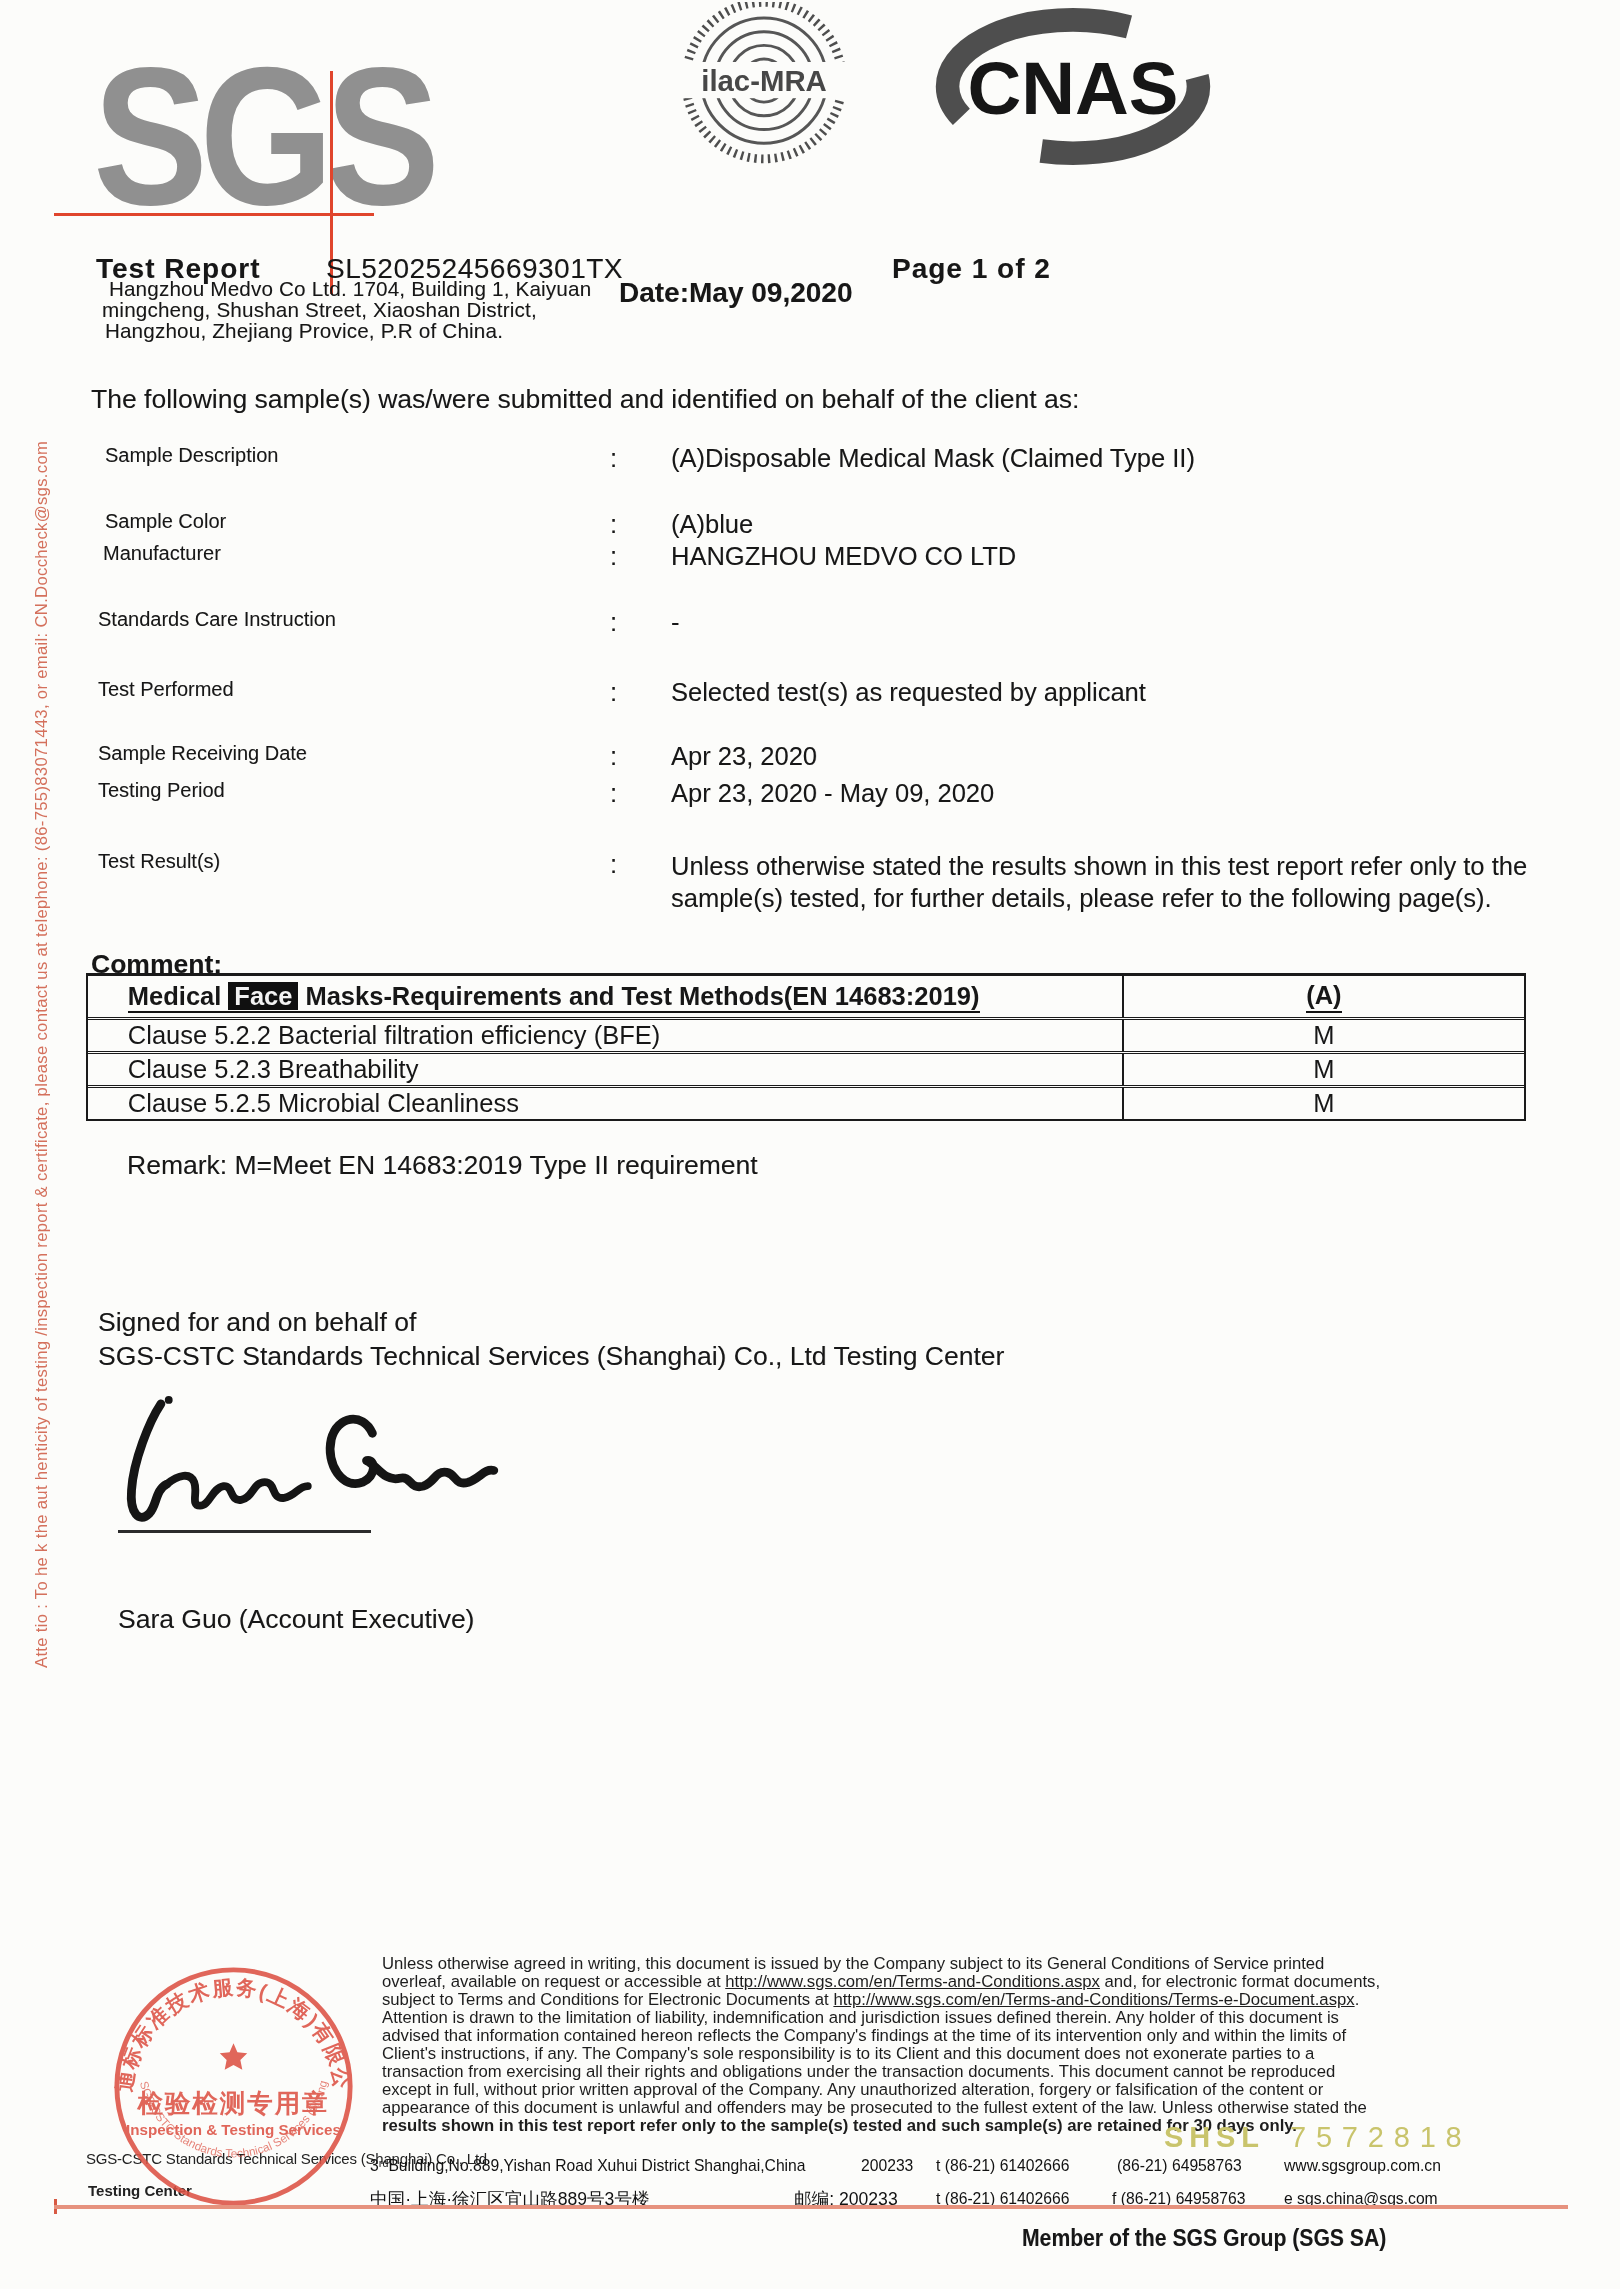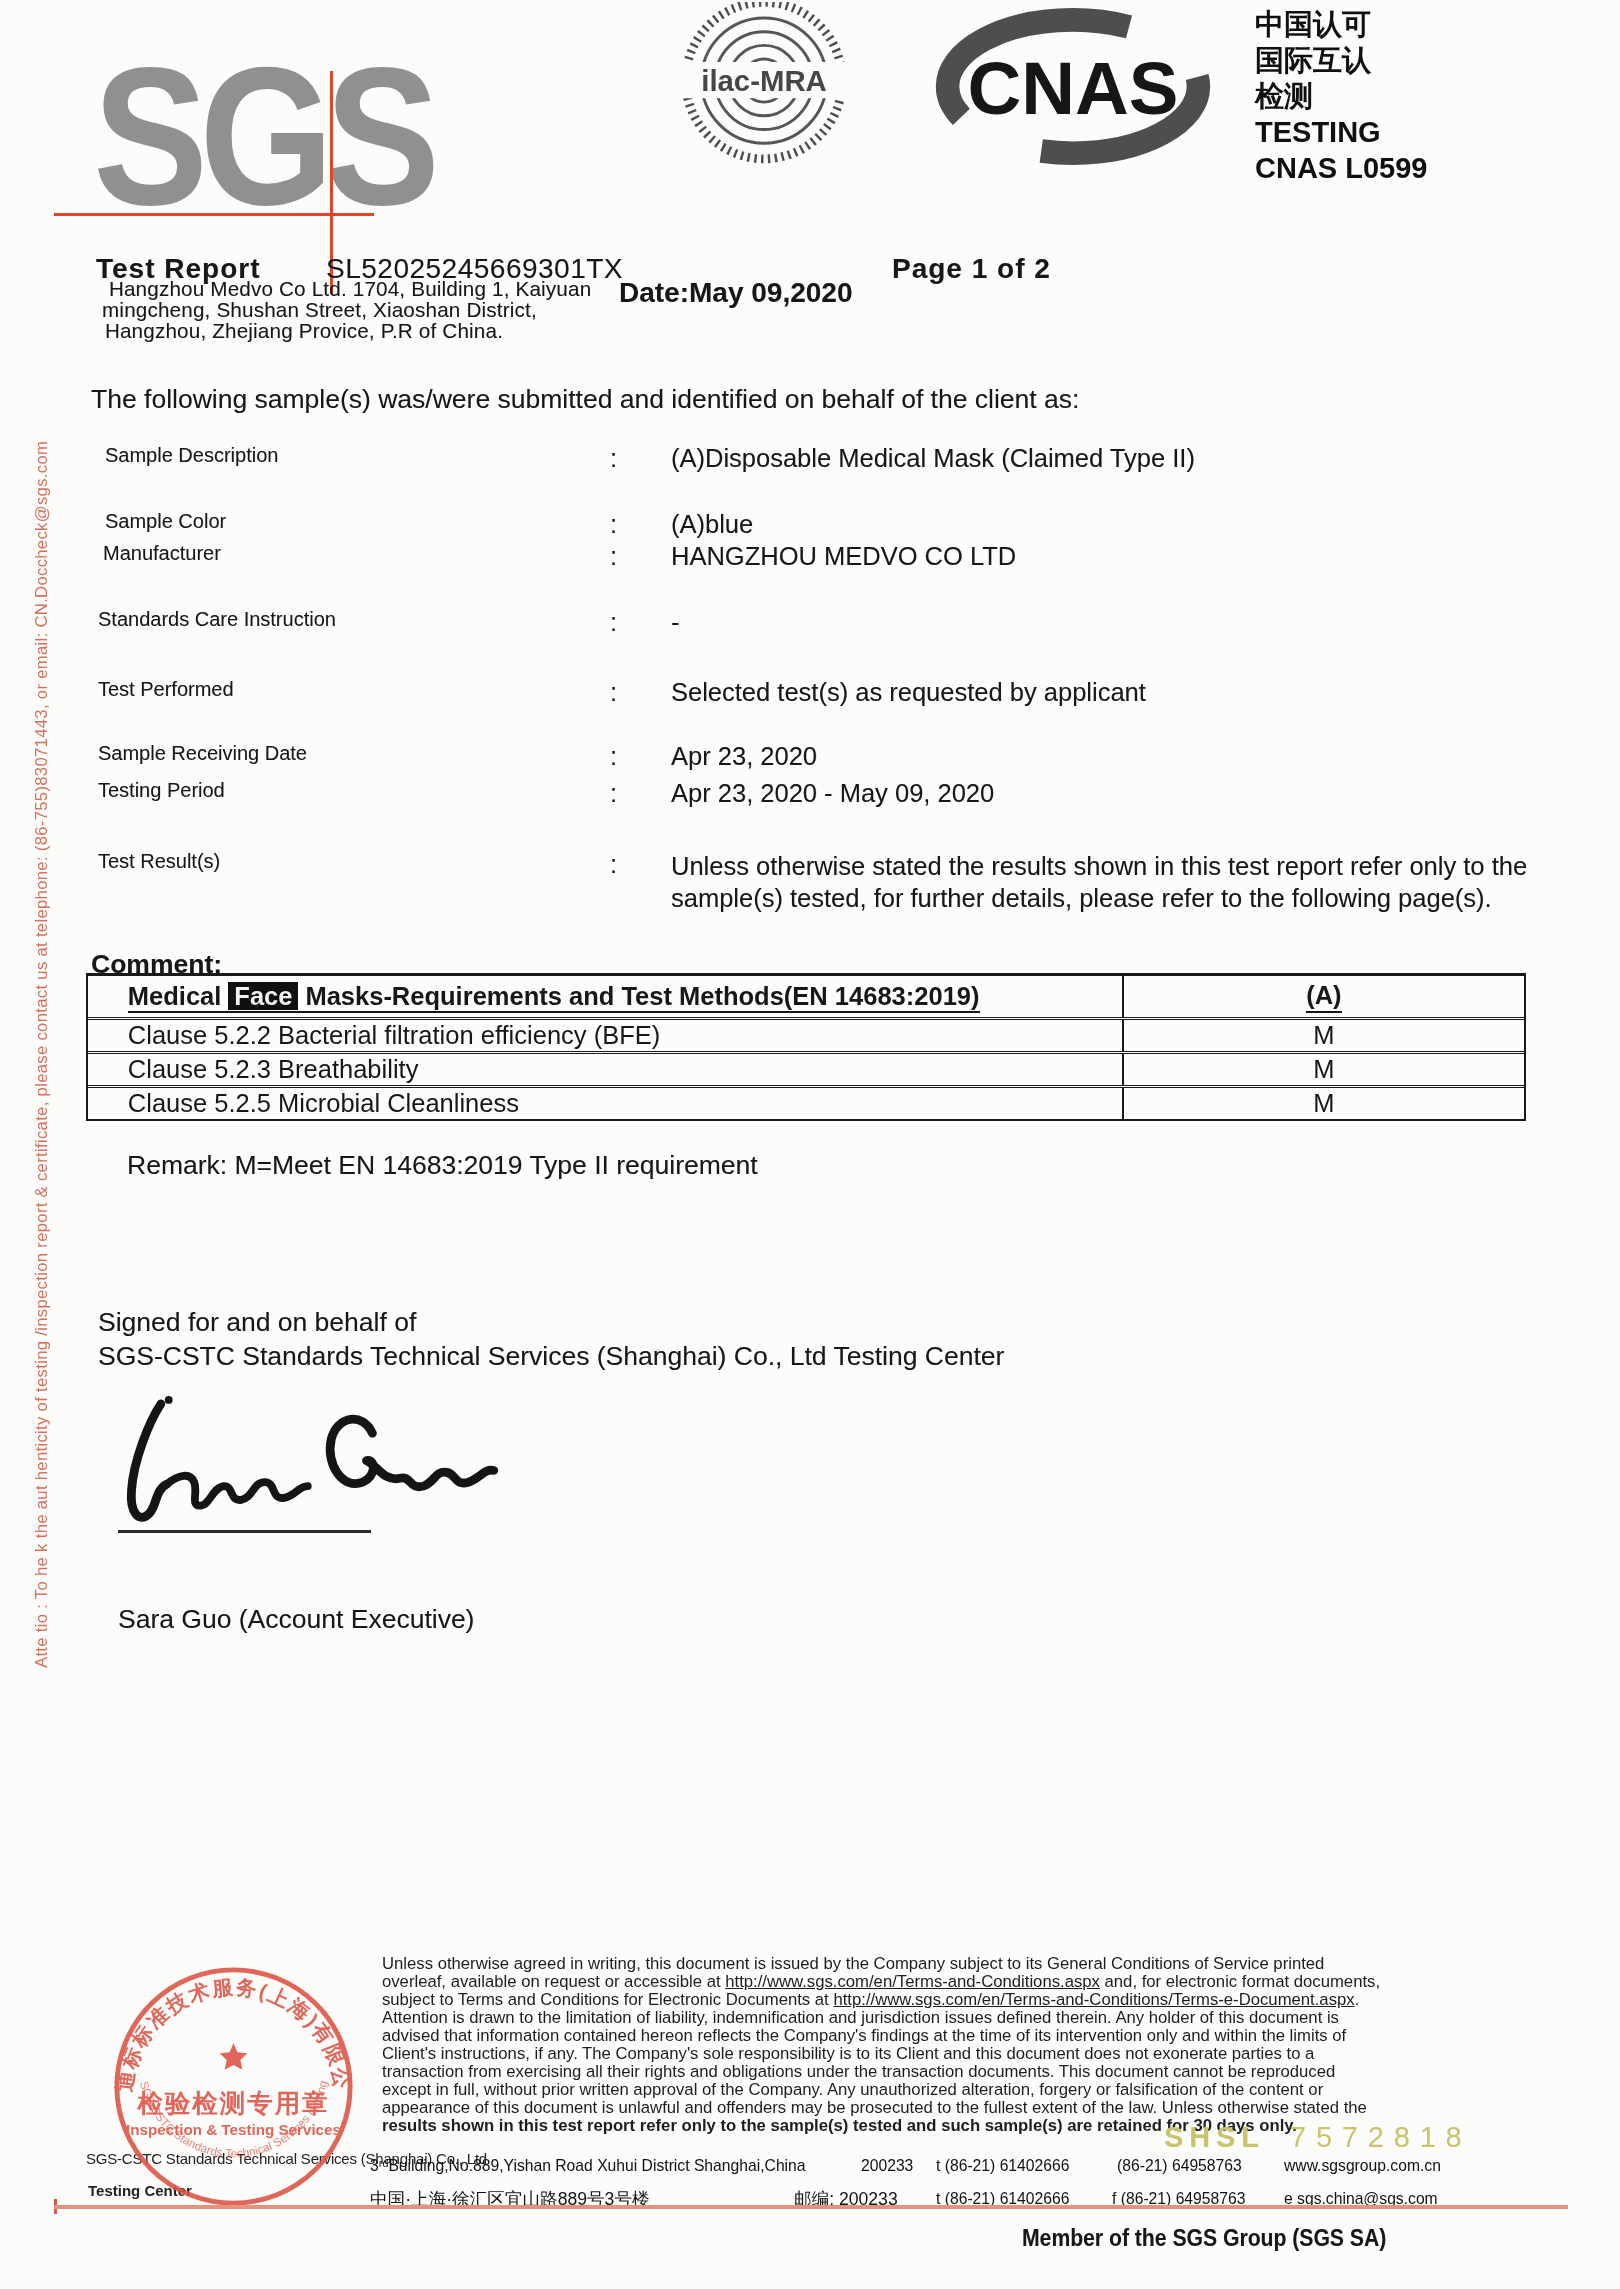--- a/index.html
+++ b/index.html
@@ -77,27 +77,20 @@
     <circle cx="92" cy="80" r="22" fill="none" stroke="#565656" stroke-width="3"></circle>
     <rect x="6" y="61" width="172" height="37" fill="#fcfcfa"></rect>
     <text x="92" y="91" text-anchor="middle" font-size="30" font-weight="bold" fill="#474747">ilac-MRA</text>
   </svg>
 
   <svg class="abs" style="left:926px;top:7.8px;" width="294" height="159" viewBox="0 0 300 162">
     <ellipse cx="150" cy="80" rx="128" ry="68" fill="none" stroke="#3f3f3f" stroke-width="24" stroke-dasharray="250 90" stroke-dashoffset="60" opacity="0.92"></ellipse>
     <text x="150" y="108" text-anchor="middle" font-size="76" font-weight="bold" fill="#161616">CNAS</text>
   </svg>
 
-  <div class="abs accred">
-    <div>中国认可</div>
-    <div>国际互认</div>
-    <div>检测</div>
-    <div>TESTING</div>
-    <div>CNAS L0599</div>
-  </div>
 
   <div class="abs ink b h-title">Test Report</div>
   <div class="abs ink h-no">SL52025245669301TX</div>
   <div class="abs ink b h-date">Date:May 09,2020</div>
   <div class="abs ink b h-page">Page 1 of 2</div>
 
   <div class="abs ink addr">
     <div style="padding-left:6.9px;">Hangzhou Medvo Co Ltd.  1704, Building 1, Kaiyuan</div>
     <div>mingcheng, Shushan Street, Xiaoshan District,</div>
     <div style="padding-left:2.9px;">Hangzhou, Zhejiang Provice, P.R of China.</div>

